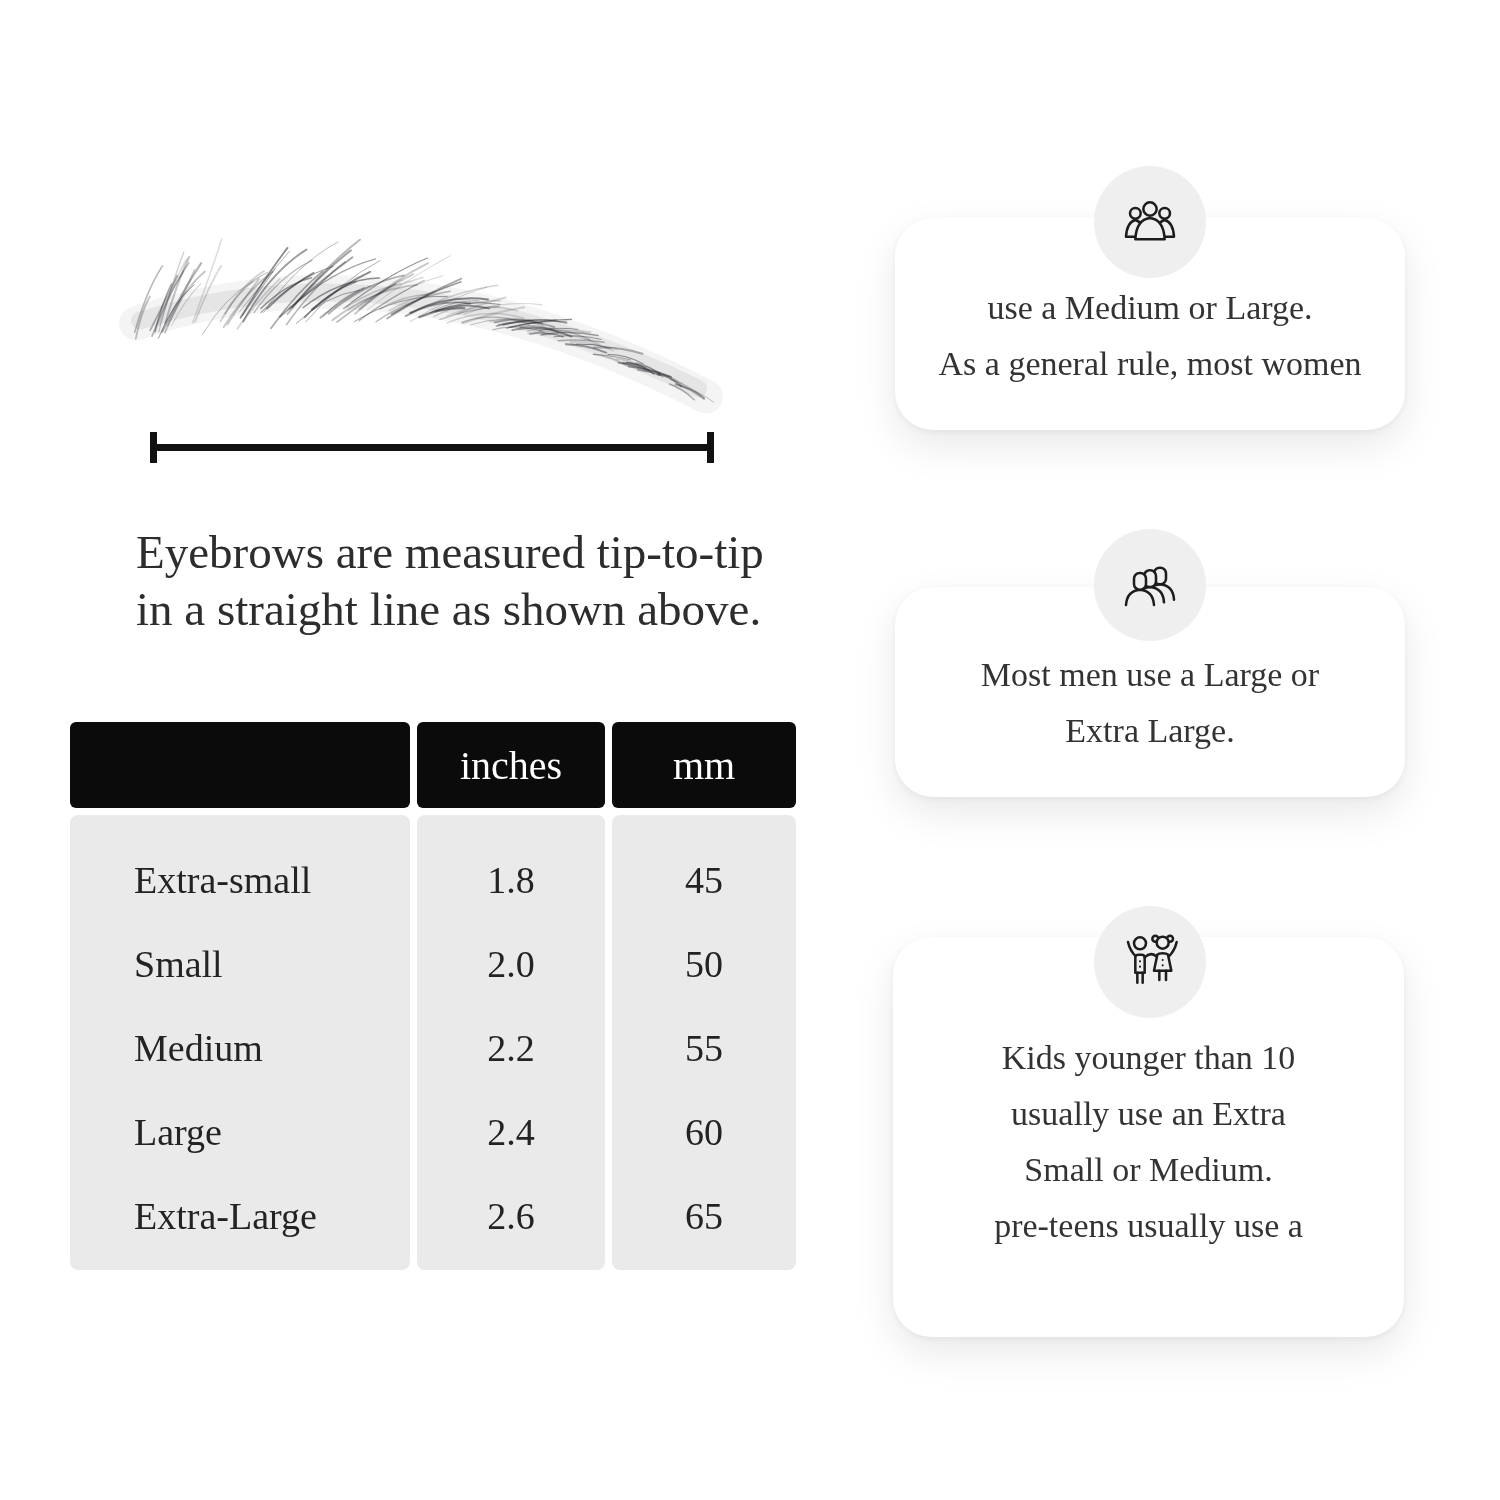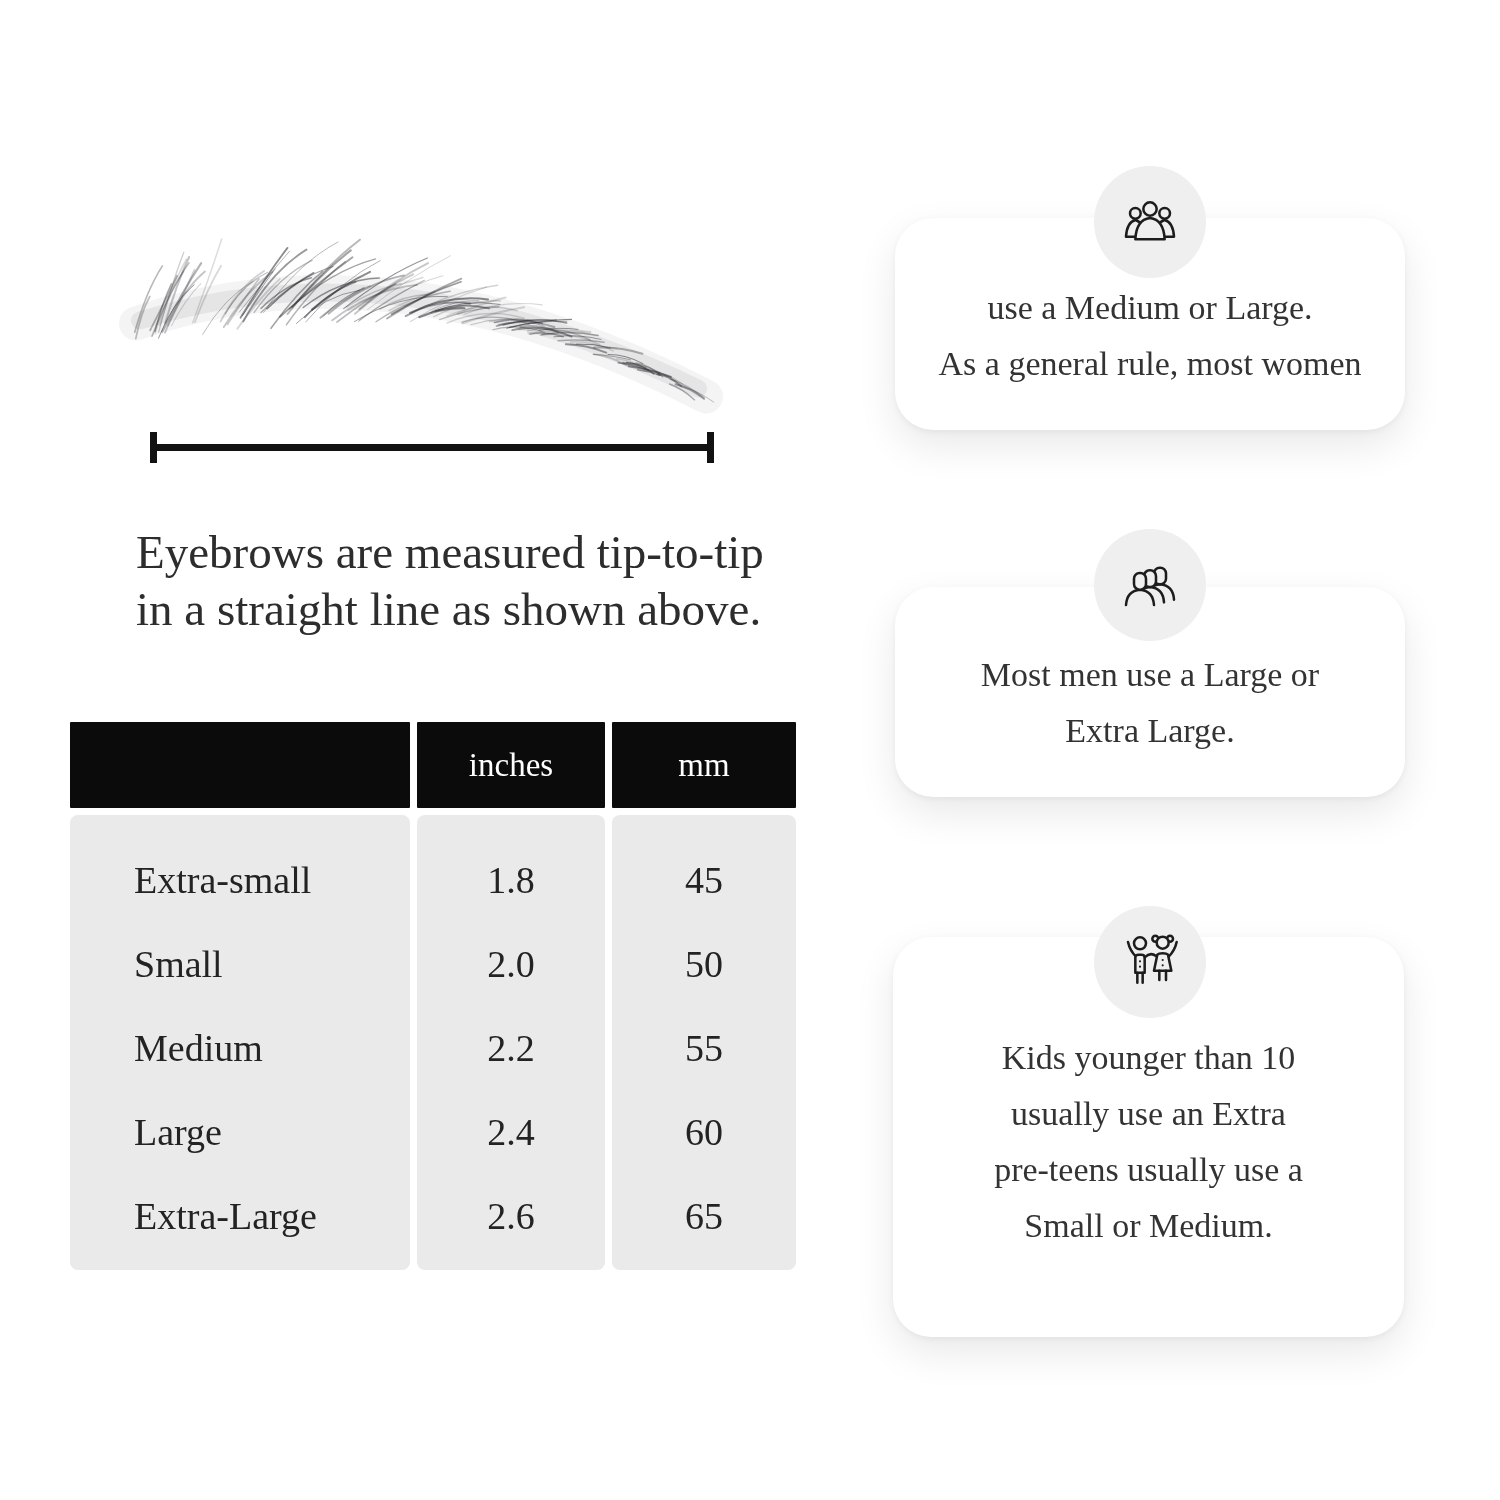--- a/index.html
+++ b/index.html
@@ -13,22 +13,22 @@
   #brow-svg{position:absolute;left:118px;top:228px;width:615px;height:186px;overflow:visible}
   #measure-line{position:absolute;left:150px;top:444px;width:564px;height:7px;background:#121212}
   .measure-tick{position:absolute;top:-12px;width:7px;height:31px;background:#121212}
   .measure-tick.left{left:0}
   .measure-tick.right{right:0}
   #caption{position:absolute;left:136px;top:524px;font-size:47px;line-height:57px;color:#2d2d2d}
 
   
   #size-table{position:absolute;left:70px;top:722px;display:grid;
     grid-template-columns:340px 188px 184px;column-gap:7px;row-gap:7px}
-  .th{height:86px;background:var(--table-header-bg,#0b0b0b);border-radius:1px;
-    color:var(--table-header-text,#ffffff);font-size:33px;
+  .th{height:86px;background:var(--table-header-bg,#0b0b0b);border-radius:6px;
+    color:var(--table-header-text,#ffffff);font-size:40px;
     display:flex;align-items:center;justify-content:center}
   .tcol{background:var(--table-body-bg,#eaeaea);border-radius:8px;padding:23px 0 12px;box-sizing:border-box}
   .tcell{height:84px;display:flex;align-items:center;justify-content:center;
     font-size:38px;color:#232323}
   .tcol.labels .tcell{justify-content:flex-start;padding-left:64px}
 
   
   .card{position:absolute;left:895px;width:510px;box-sizing:border-box;
     background:var(--card-bg,#ffffff);border-radius:38px;z-index:1;
     box-shadow:0 2px 6px rgba(0,0,0,.05),0 16px 40px rgba(0,0,0,.09);
@@ -264,15 +264,15 @@
     <path class="ink ink-fill" d="M26,41 Q26,37 31,37 L35,37 Q40,37 40,41 L40,64 L26,64 Z"></path>
     <circle cx="33" cy="47" r="1.6" fill="#1d1d1d"></circle>
     <circle cx="33" cy="55" r="1.6" fill="#1d1d1d"></circle>
     <path class="ink" d="M29,64 L29,79 M37,64 L37,79"></path>
     <path class="ink" d="M40,41 C46,35 52,35 57,39"></path>
   </svg>
 </div>
 <div class="card" id="card-kids">
   <div class="card-line">Kids younger than 10</div>
   <div class="card-line">usually use an Extra</div>
+  <div class="card-line">Small or Medium.</div>
   <div class="card-line">pre-teens usually use a</div>
-  <div class="card-line">Small or Medium.</div>
 </div>
 
 </body></html>

